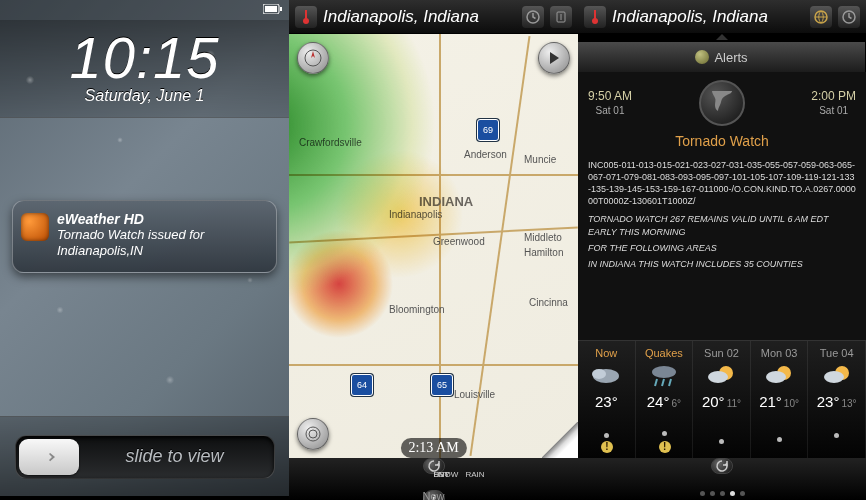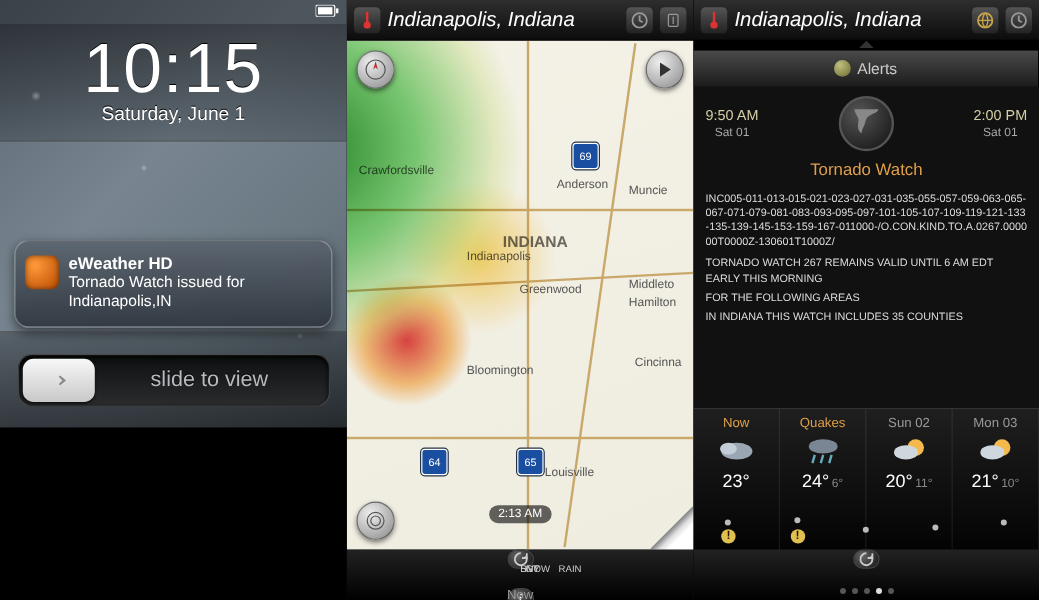--- a/index.html
+++ b/index.html
@@ -1,19 +1,19 @@
 <!DOCTYPE html>
 <html><head>
 <meta charset="utf-8">
 <style>
   * { margin: 0; padding: 0; box-sizing: border-box; }
   body { font-family: -apple-system, Helvetica, Arial, sans-serif; background: #000; width: 866px; height: 500px; overflow: hidden; display: flex; }
   .screen { position: relative; overflow: hidden; }
   
-  .lock { width: 289px; height: 356px; background: linear-gradient(135deg,#5a6670 0%,#788590 40%,#6a7882 70%,#525d66 100%); color:#fff; }
+  .lock { width: 289px; height: 496px; background: linear-gradient(135deg,#5a6670 0%,#788590 40%,#6a7882 70%,#525d66 100%); color:#fff;font-style:italic; }
   .lock::before { content:""; position:absolute; inset:0; background:
     radial-gradient(circle 6px at 30px 80px, rgba(255,255,255,.35), rgba(255,255,255,0) 70%),
     radial-gradient(circle 4px at 120px 140px, rgba(255,255,255,.35), rgba(255,255,255,0) 70%),
     radial-gradient(circle 7px at 210px 55px, rgba(255,255,255,.3), rgba(255,255,255,0) 70%),
     radial-gradient(circle 5px at 60px 310px, rgba(255,255,255,.3), rgba(255,255,255,0) 70%),
     radial-gradient(circle 4px at 250px 280px, rgba(255,255,255,.3), rgba(255,255,255,0) 70%),
     radial-gradient(circle 6px at 170px 380px, rgba(255,255,255,.3), rgba(255,255,255,0) 70%);
     pointer-events:none; }
   .statusbar { height:20px; background:rgba(0,0,0,.35); display:flex; align-items:center; justify-content:flex-end; padding:0 6px; font-size:11px; gap:6px;}
   .clockblock { background:linear-gradient(rgba(0,0,0,.5),rgba(0,0,0,.2)); border-bottom:1px solid rgba(255,255,255,.15); padding:4px 0 12px; text-align:center;}
@@ -39,21 +39,21 @@
   .road { position:absolute; background:#c9a86a; height:2px;}
   .radaroverlay { position:absolute; inset:0; background:
     radial-gradient(circle 220px at -30px 90px, rgba(0,120,0,.85), rgba(40,180,40,.6) 40%, rgba(200,230,120,.3) 70%, transparent 80%),
     radial-gradient(circle 60px at 50px 250px, rgba(220,40,40,.85), rgba(250,160,50,.6) 60%, transparent 90%),
     radial-gradient(circle 80px at 110px 180px, rgba(250,200,50,.7), transparent 80%);
     mix-blend-mode:multiply;}
   .mlabel { position:absolute; font-size:10px; color:#555;}
   .state { font-size:13px; font-weight:bold; color:#6a6660;}
   .shield { position:absolute; width:22px; height:22px; background:#1a4ea0; border-radius:3px; color:#fff; font-size:9px; display:flex; align-items:center; justify-content:center; border:1px solid #fff; box-shadow:0 0 0 1px #234;}
   .ctrlbtn { position:absolute; width:32px; height:32px; border-radius:16px; background:radial-gradient(circle at 35% 30%,#eee,#888); border:1px solid rgba(0,0,0,.4); display:flex; align-items:center; justify-content:center; box-shadow:0 2px 4px rgba(0,0,0,.5);}
-  .timechip { position:absolute; bottom:22px; left:50%; transform:translateX(-50%); background:rgba(0,0,0,.6); color:#fff; font-size:10px; padding:2px 8px; border-radius:10px;}
+  .timechip { position:absolute; bottom:0; left:50%; transform:translateX(-50%); background:rgba(0,0,0,.6); color:#fff; font-size:14px; padding:2px 8px; border-radius:10px;font-family:Liberation Serif, serif;}
   .bottombar { position:absolute; left:0; right:0; bottom:0; height:42px; background:linear-gradient(#222,#000); display:flex; align-items:center; padding:0 8px; gap:8px;flex-direction:column;}
   .legend { flex:1; height:10px; border-radius:3px; background:linear-gradient(90deg,#6a5acd 0%,#4fc3ff 18%,#7cff5a 38%,#ffe84f 58%,#ff6a3a 78%,#c800ff 100%); position:relative;}
   .leglabel { position:absolute; top:-12px; font-size:8px; color:#ccc;}
   .iconbtn { width:22px; height:22px; border-radius:11px; background:radial-gradient(circle at 35% 30%,#666,#111); color:#fff; display:flex; align-items:center; justify-content:center; font-size:13px; font-style:italic; font-family:Georgia,serif; border:1px solid #444;}
   .nowtab { position:absolute; bottom:-2px; left:50%; transform:translateX(-50%); font-size:11px; color:#999;}
   
   .details { width:288px; height:500px; position:relative;}
   .tabs { display:flex; height:30px; background:linear-gradient(#1a1a1a,#000);}
   .tab { flex:1; display:flex; align-items:center; justify-content:center; gap:5px; font-size:13px; color:#ccc; border-right:1px solid #000; background:linear-gradient(#333,#0a0a0a);}
   .tab.active { background:linear-gradient(#4a4a4a,#1c1c1c);}
@@ -61,21 +61,21 @@
   .peak { height:8px; background:#000; position:relative;}
   .peak::before { content:""; position:absolute; left:50%; top:-6px; transform:translateX(-50%); border:6px solid transparent; border-bottom-color:#333;}
   .alertbody { padding:8px 10px 4px; font-size:10px; color:#e8e8e8; line-height:1.35; position:relative; height:240px; overflow:hidden;}
   .alerthdr { display:flex; align-items:center; justify-content:space-between; text-align:center; margin-bottom:6px;}
   .alerthdr .when { font-size:12px; color:#d4cfa6;}
   .alerthdr .when small { display:block; font-size:10px; color:#aaa;}
   .tornado { width:46px; height:46px; border-radius:23px; background:radial-gradient(circle at 35% 30%,#555,#111); border:2px solid #555; display:flex; align-items:center; justify-content:center;}
   .tornado svg { width:24px; height:28px; fill:#888;}
   .alerttitle { text-align:center; color:#e0a04a; font-size:14px; margin-bottom:8px;}
   .codeblk { font-size:9px; word-break:break-all; color:#ddd; margin-bottom:6px;}
-  .msg { font-size:9px; color:#ddd; margin-bottom:4px;}
+  .msg { font-size:9px; color:#ddd; margin-bottom:4px;font-style:italic;}
   .forecastrow { display:flex; position:absolute; left:0; right:0; bottom:42px; height:118px; background:linear-gradient(rgba(40,40,40,.6),rgba(0,0,0,.8)); border-top:1px solid #333;}
   .fday { flex:1; border-right:1px solid rgba(255,255,255,.08); text-align:center; padding:6px 0 0; position:relative; font-size:11px;}
   .fday .dl { color:#e0a04a; font-size:11px;}
   .fday.future .dl { color:#9a9a9a;}
   .wicon { width:36px; height:26px; margin:4px auto; display:flex; align-items:center; justify-content:center;}
   .temp { font-size:15px; color:#fff;}
   .temp .lo { font-size:10px; color:#888; margin-left:2px;}
   .sparkrow { position:absolute; left:0; right:0; bottom:6px; height:26px;}
   .spark { position:absolute; width:5px; height:5px; border-radius:3px; background:#bbb;}
   .warn { position:absolute; width:12px; height:12px; border-radius:6px; background:#e0c050; color:#2a1a00; font-size:10px; line-height:12px; text-align:center; font-weight:bold;}
@@ -283,20 +283,30 @@
     <div class="fday future">
       <div class="dl">Mon 03</div>
       <div class="wicon">
           <svg width="34" height="24" viewBox="0 0 34 24">
             <circle cx="22" cy="9" r="7" fill="#f4b94a"></circle>
             <ellipse cx="14" cy="13" rx="10" ry="6" fill="#cfd7de"></ellipse>
           </svg>
         </div>
       <div class="temp"><span>21°</span><span class="lo">10°</span></div>
     </div>
+    <div class="fday future">
+      <div class="dl">Tue 04</div>
+      <div class="wicon">
+          <svg width="34" height="24" viewBox="0 0 34 24">
+            <circle cx="22" cy="9" r="7" fill="#f4b94a"></circle>
+            <ellipse cx="14" cy="13" rx="10" ry="6" fill="#cfd7de"></ellipse>
+          </svg>
+        </div>
+      <div class="temp"><span>23°</span><span class="lo">13°</span></div>
+    </div>
     <div class="sparkrow">
       <div class="spark" style="left:9%; bottom:14px;"></div>
       <div class="spark" style="left:29%;bottom:16px;"></div>
       <div class="spark" style="left:49%;bottom:8px;"></div>
       <div class="spark" style="left:69%;bottom:10px;"></div>
       <div class="spark" style="left:89%;bottom:14px;"></div>
       <div class="warn" style="left:8%; bottom:-1px;">!</div>
       <div class="warn" style="left:28%;bottom:-1px;">!</div>
     </div>
   </div>

